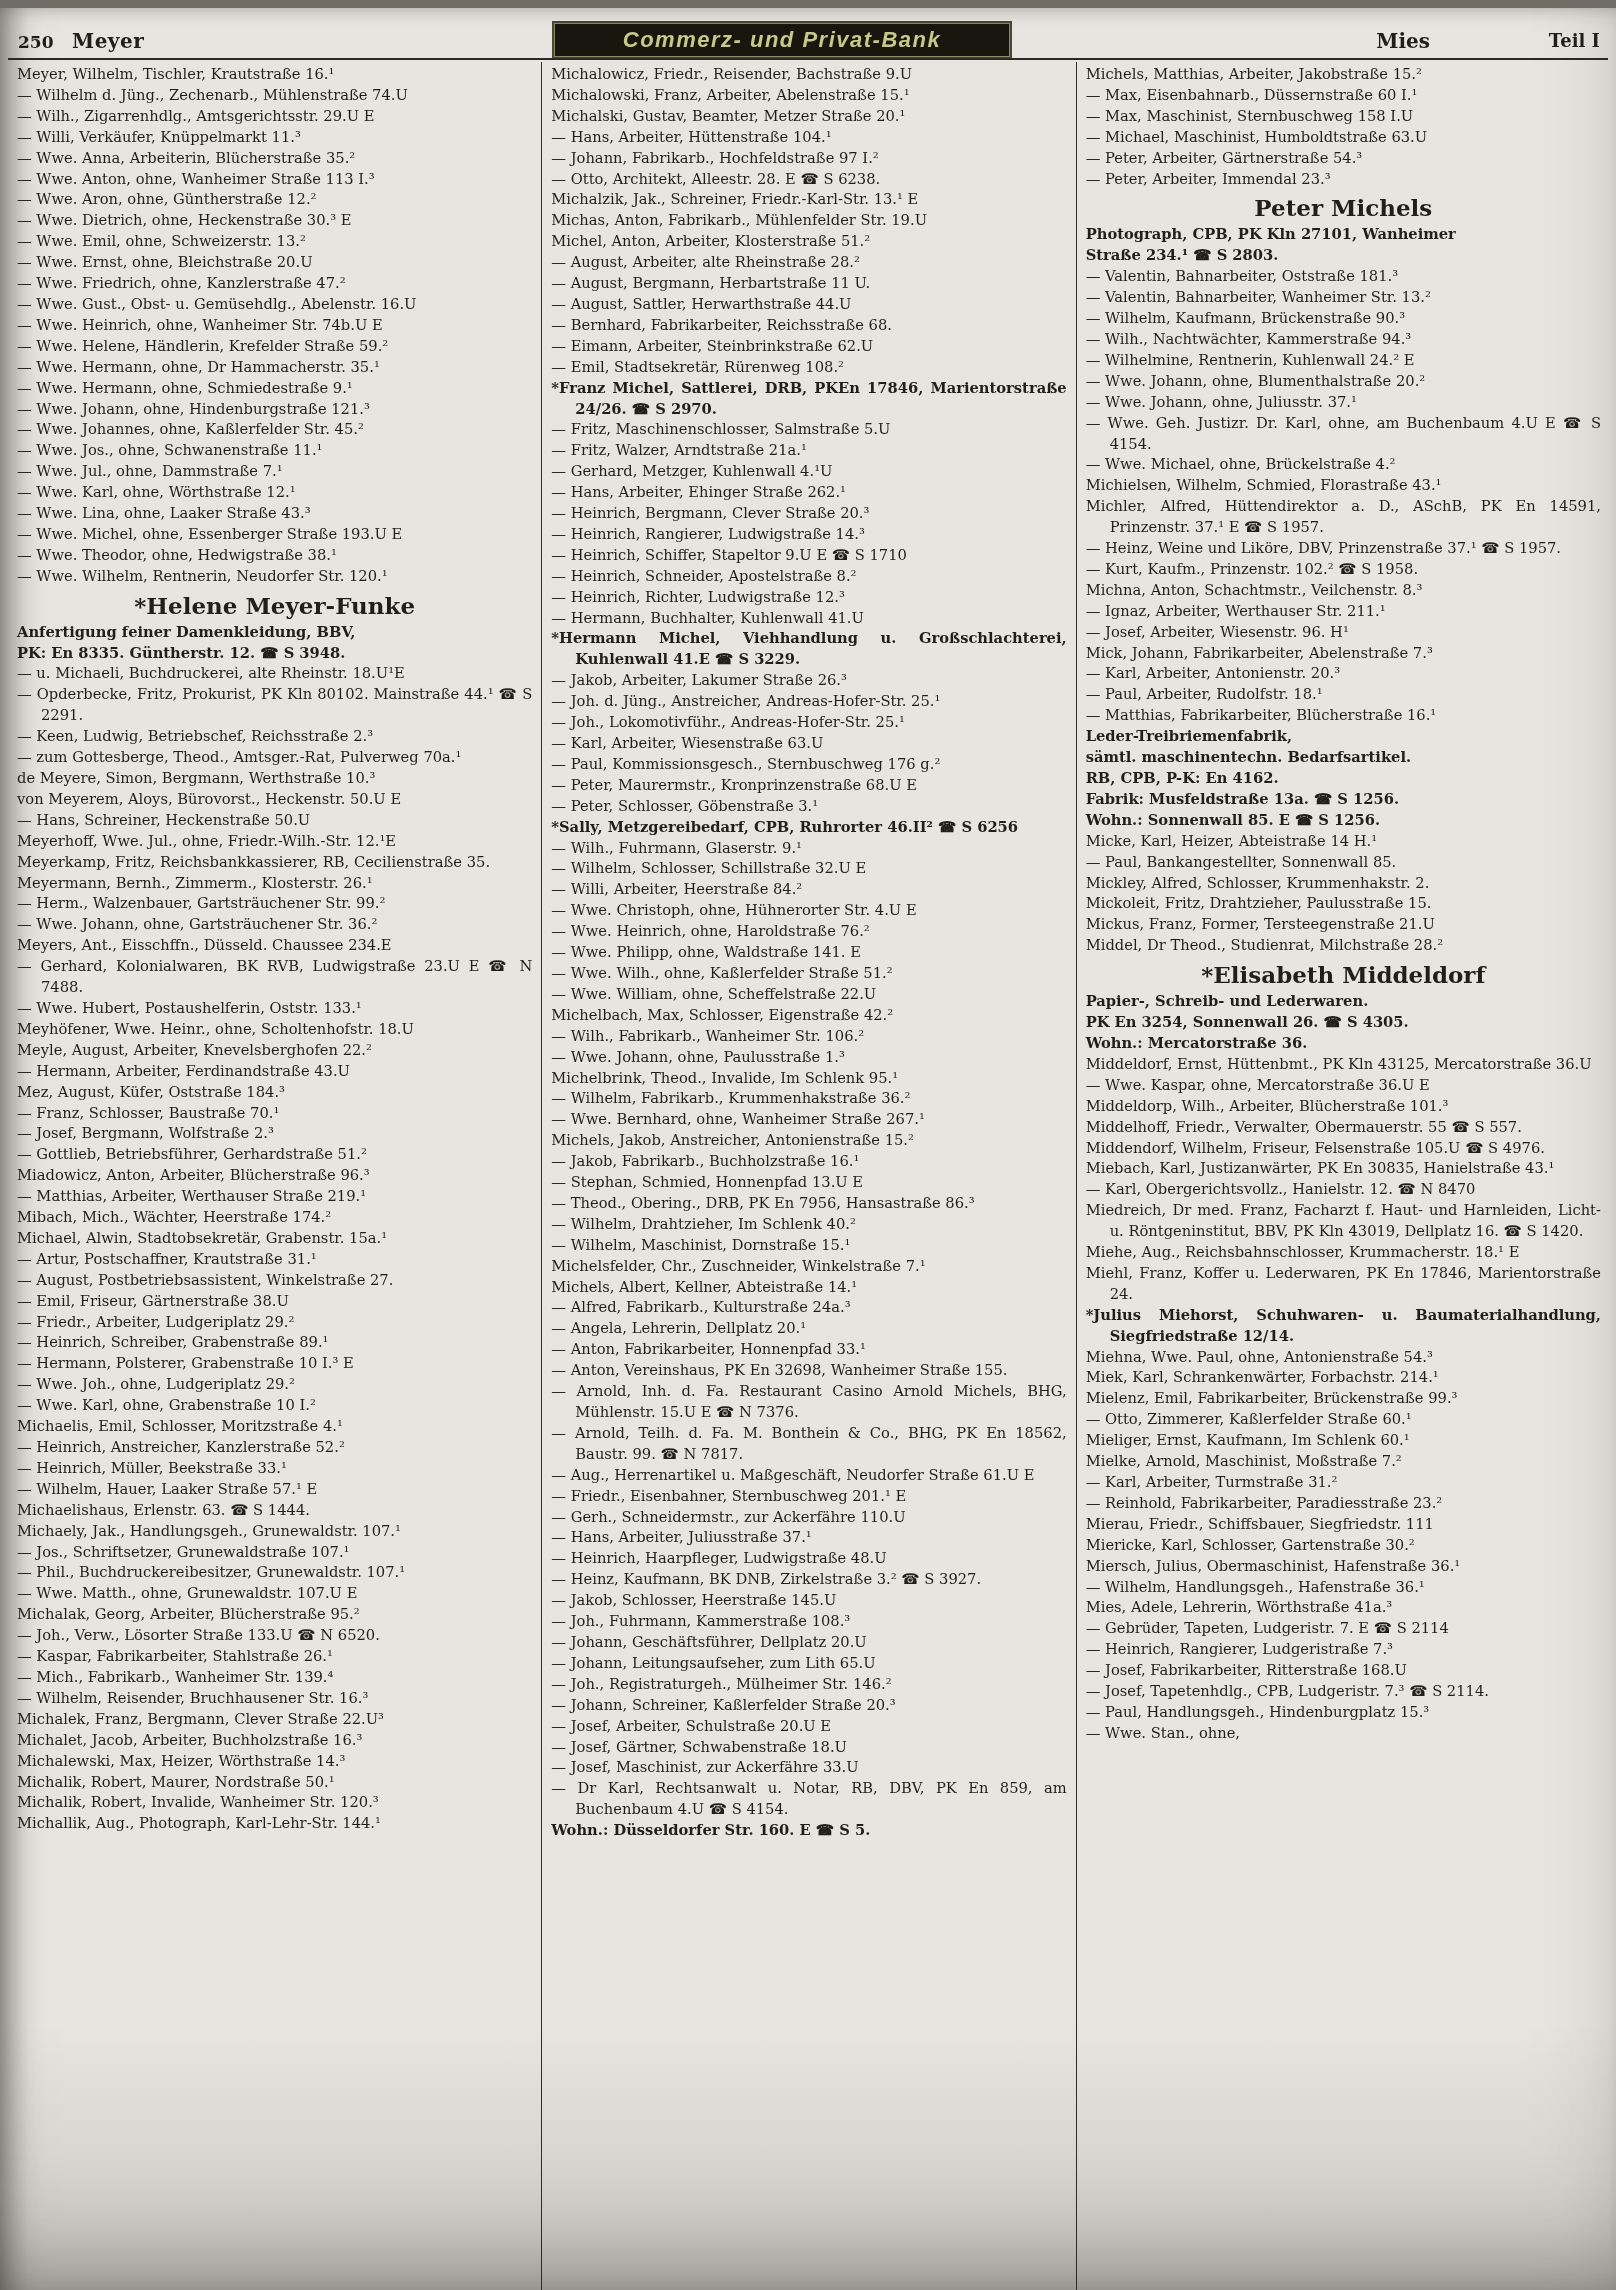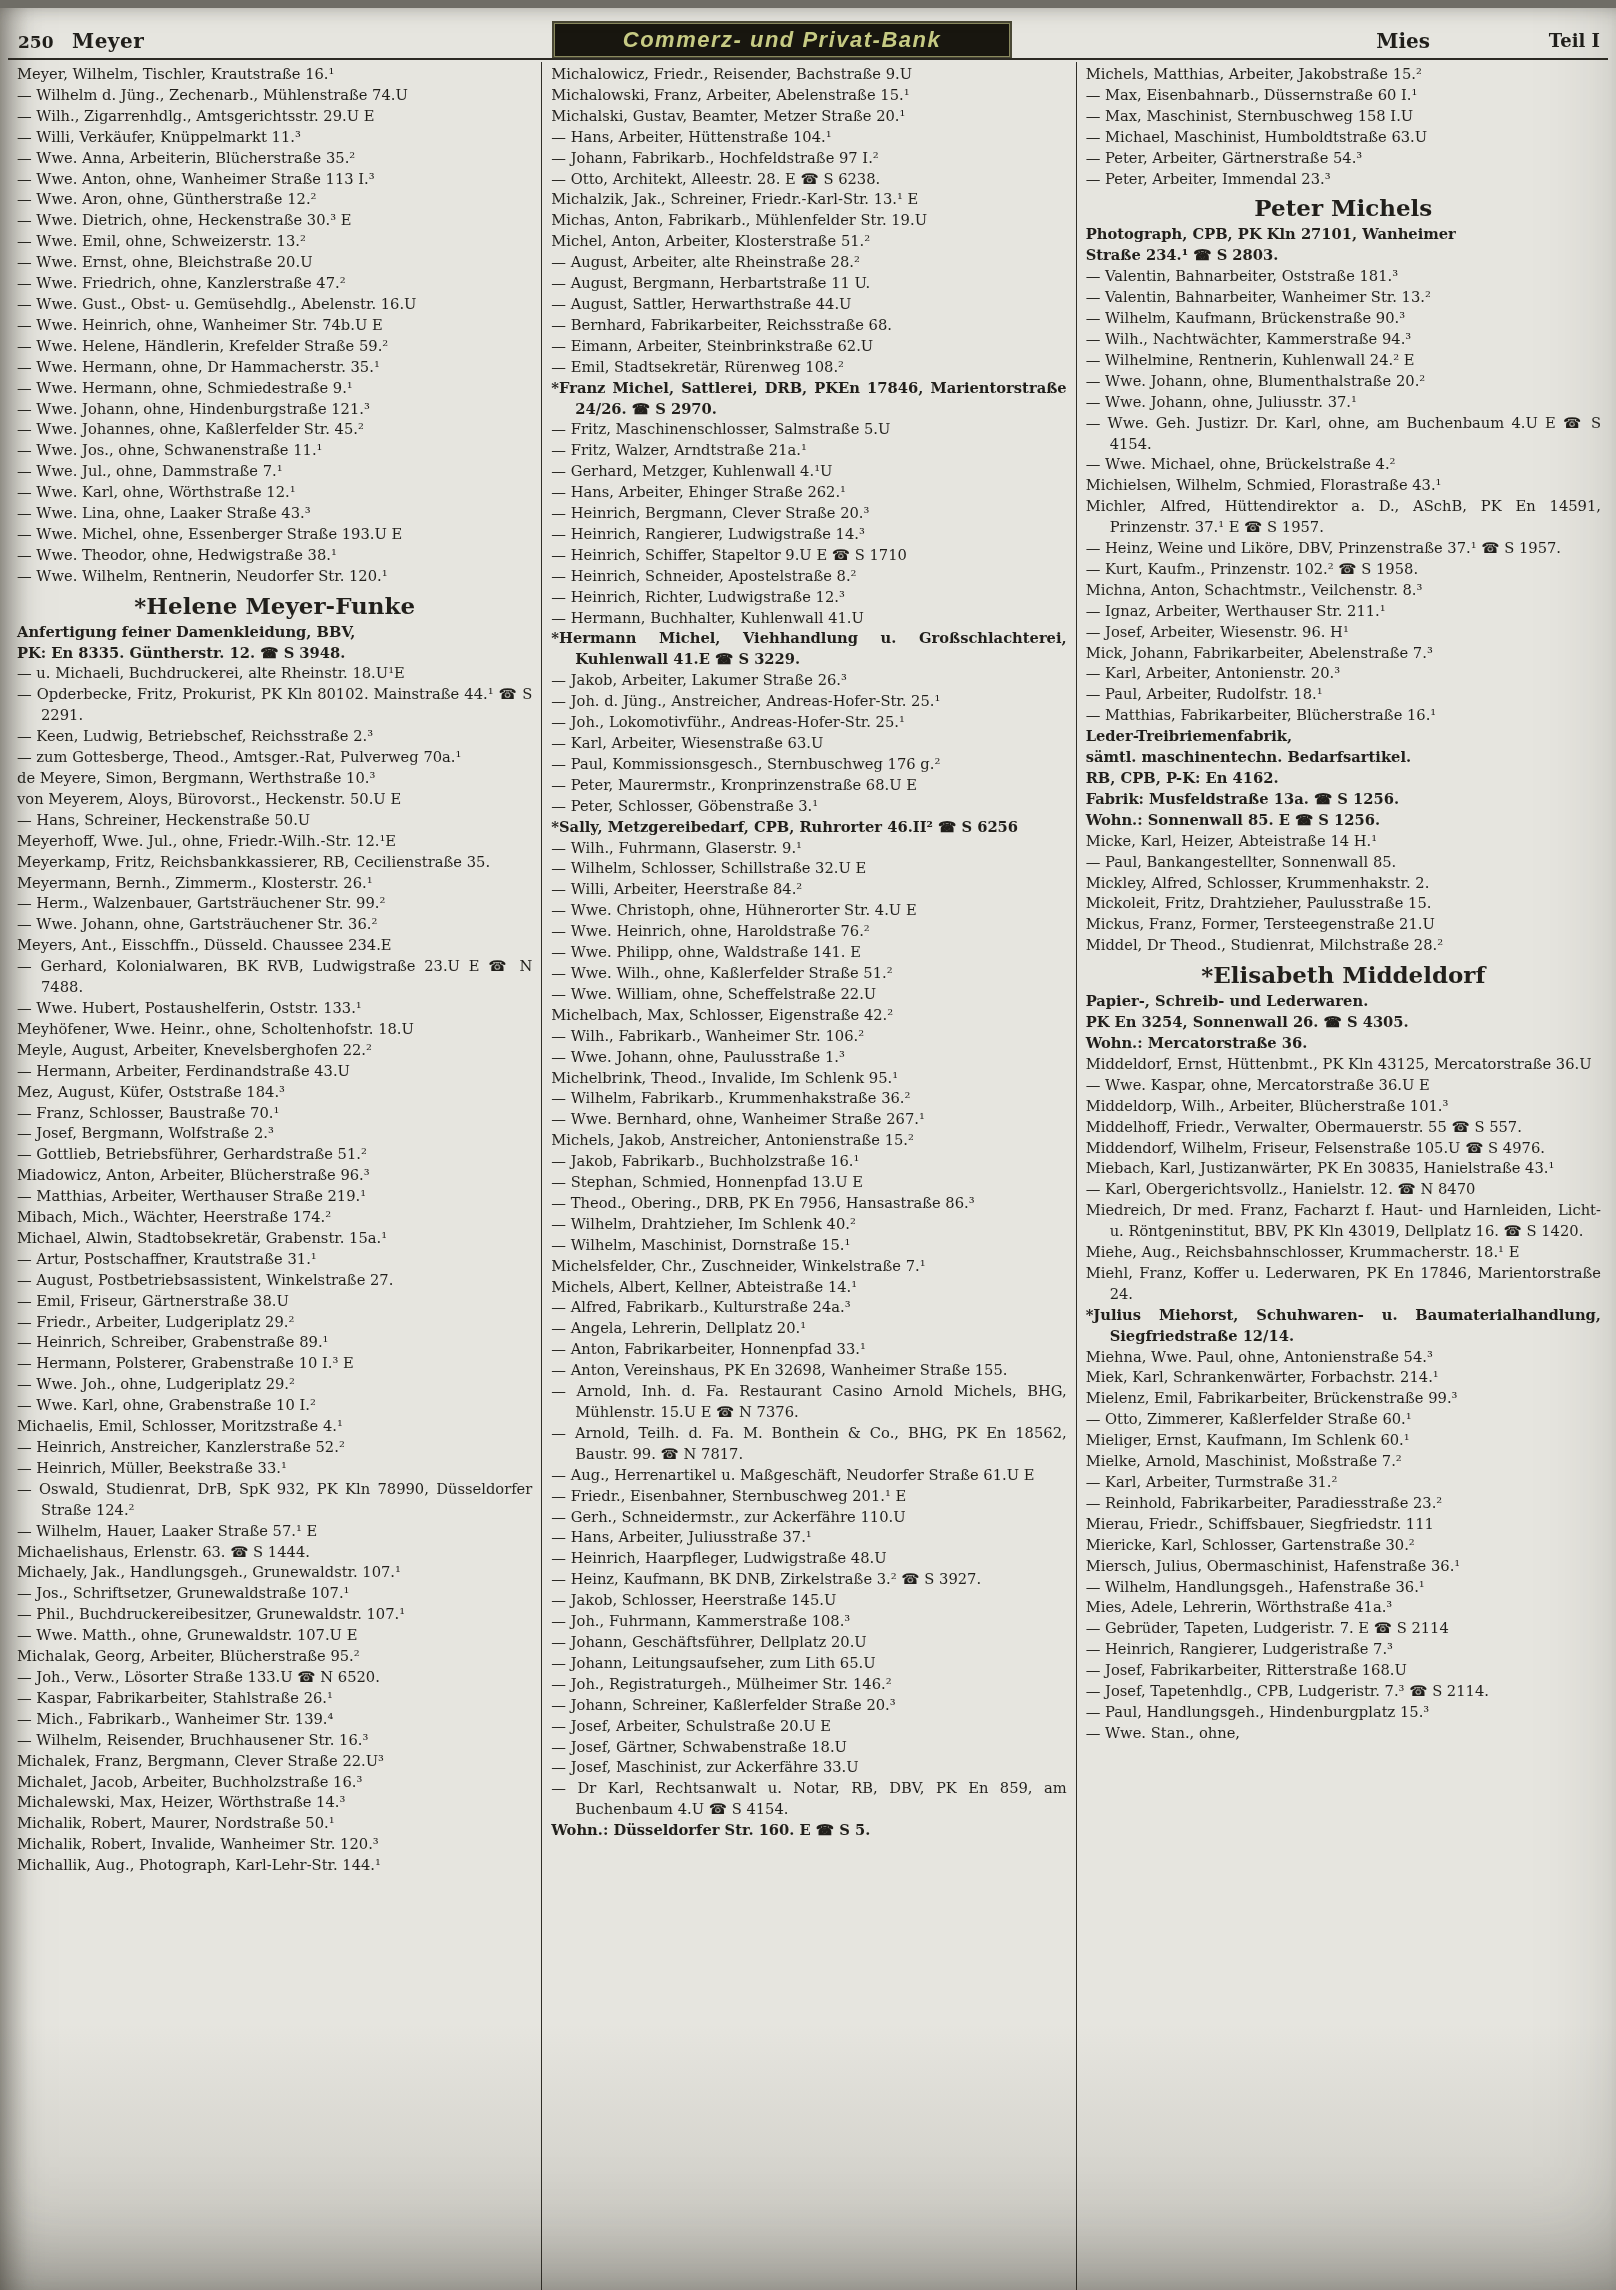--- a/index.html
+++ b/index.html
@@ -110,21 +110,20 @@
         <p class="e n">— August, Postbetriebsassistent, Winkelstraße 27.</p>
         <p class="e n">— Emil, Friseur, Gärtnerstraße 38.U</p>
         <p class="e n">— Friedr., Arbeiter, Ludgeriplatz 29.²</p>
         <p class="e n">— Heinrich, Schreiber, Grabenstraße 89.¹</p>
         <p class="e n">— Hermann, Polsterer, Grabenstraße 10 I.³ E</p>
         <p class="e n">— Wwe. Joh., ohne, Ludgeriplatz 29.²</p>
         <p class="e n">— Wwe. Karl, ohne, Grabenstraße 10 I.²</p>
         <p class="e n">Michaelis, Emil, Schlosser, Moritzstraße 4.¹</p>
         <p class="e n">— Heinrich, Anstreicher, Kanzlerstraße 52.²</p>
         <p class="e n">— Heinrich, Müller, Beekstraße 33.¹</p>
-        <p class="e n">— Oswald, Studienrat, DrB, SpK 932, PK Kln 78990, Düsseldorfer Straße 124.²</p>
         <p class="e n">— Wilhelm, Hauer, Laaker Straße 57.¹ E</p>
         <p class="e n">Michaelishaus, Erlenstr. 63. ☎ S 1444.</p>
         <p class="e n">Michaely, Jak., Handlungsgeh., Grunewaldstr. 107.¹</p>
         <p class="e n">— Jos., Schriftsetzer, Grunewaldstraße 107.¹</p>
         <p class="e n">— Phil., Buchdruckereibesitzer, Grunewaldstr. 107.¹</p>
         <p class="e n">— Wwe. Matth., ohne, Grunewaldstr. 107.U E</p>
         <p class="e n">Michalak, Georg, Arbeiter, Blücherstraße 95.²</p>
         <p class="e n">— Joh., Verw., Lösorter Straße 133.U ☎ N 6520.</p>
         <p class="e n">— Kaspar, Fabrikarbeiter, Stahlstraße 26.¹</p>
         <p class="e n">— Mich., Fabrikarb., Wanheimer Str. 139.⁴</p>

